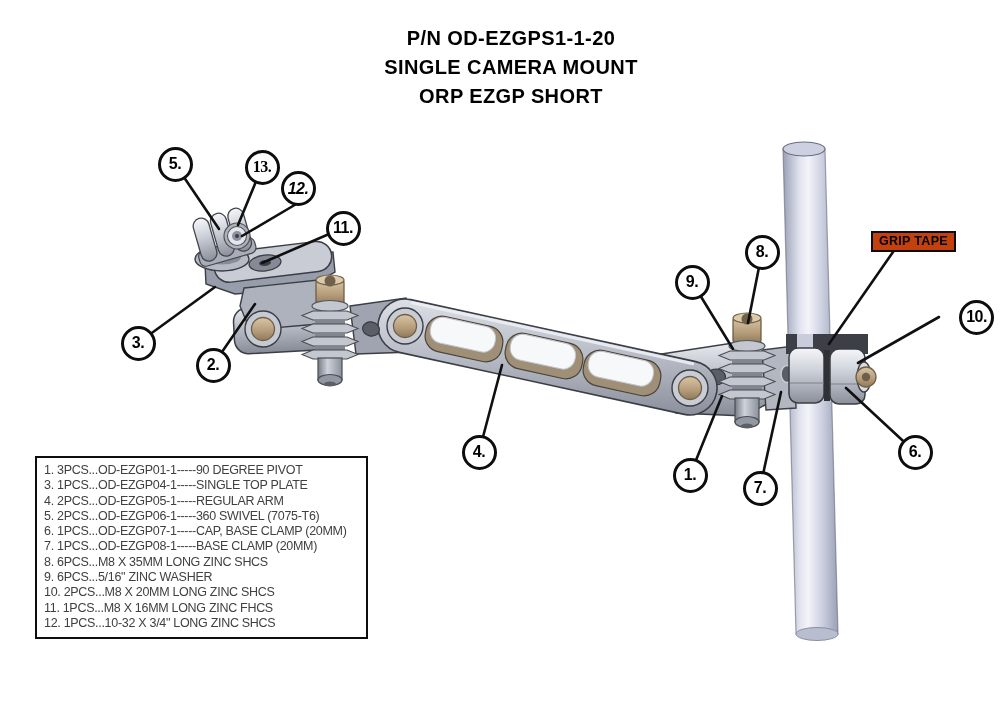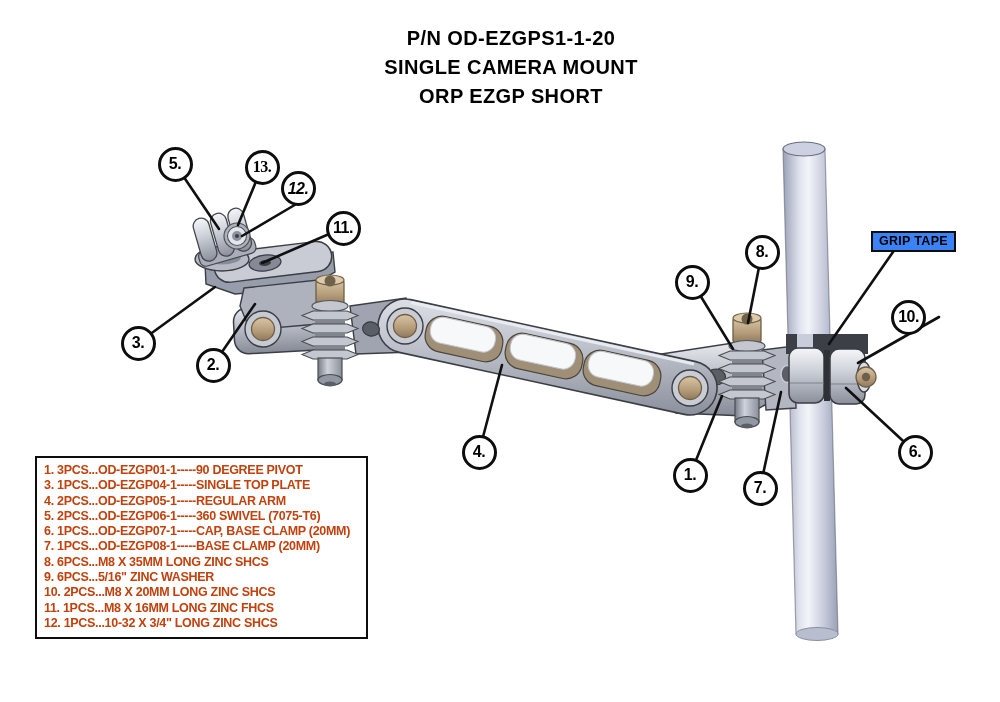--- a/index.html
+++ b/index.html
@@ -14,31 +14,31 @@
   }
   svg.illus{position:absolute;left:0;top:0;}
   #leaders line{stroke:#101010;stroke-width:2.6;stroke-linecap:round;}
   .balloon{
     position:absolute;width:35px;height:35px;box-sizing:border-box;
     border:3px solid #0d0d0d;border-radius:50%;background:#fff;
     display:flex;align-items:center;justify-content:center;
     font-weight:bold;font-size:16px;color:#000;letter-spacing:-.5px;
   }
   .grip-tape{
-    position:absolute;box-sizing:border-box;border:2.5px solid #0d0d0d;background:#3b82f6;
+    position:absolute;box-sizing:border-box;border:2.5px solid #0d0d0d;background:#c2410c;
     font-weight:bold;font-size:12.5px;letter-spacing:.3px;color:#000;
     padding:1px 6px 2px 6px;white-space:nowrap;
   }
   .parts-box{
     position:absolute;left:35px;top:456px;width:333px;box-sizing:border-box;
     border:2.5px solid #0d0d0d;background:#fff;padding:5px 7px 6px 7px;
   }
   .part-row{
-    font-weight:bold;font-size:12.5px;line-height:15.3px;letter-spacing:-.3px;
-    color:#c2410c;white-space:nowrap;
+    font-weight:normal;font-size:12.5px;line-height:15.3px;letter-spacing:-.3px;
+    color:#404040;white-space:nowrap;
   }
 </style>
 </head>
 <body>
 
 <div class="canvas">
 
   <div class="title">
     <div>P/N OD-EZGPS1-1-20</div>
     <div>SINGLE CAMERA MOUNT</div>
@@ -214,21 +214,21 @@
   <div id="balloons">
       <div class="balloon" style="left: 672.5px; top: 457.5px;">1.</div>
       <div class="balloon" style="left: 195.5px; top: 347.5px;">2.</div>
       <div class="balloon" style="left: 120.5px; top: 325.5px;">3.</div>
       <div class="balloon" style="left: 461.5px; top: 434.5px;">4.</div>
       <div class="balloon" style="left: 157.5px; top: 146.5px;">5.</div>
       <div class="balloon" style="left: 897.5px; top: 434.5px;">6.</div>
       <div class="balloon" style="left: 742.5px; top: 470.5px;">7.</div>
       <div class="balloon" style="left: 744.5px; top: 234.5px;">8.</div>
       <div class="balloon" style="left: 674.5px; top: 264.5px;">9.</div>
-      <div class="balloon" style="left: 891px; top: 299.5px;">10.</div>
+      <div class="balloon" style="left: 959px; top: 299.5px;">10.</div>
       <div class="balloon" style="left: 325.5px; top: 210.5px;">11.</div>
       <div class="balloon" style="left: 280.5px; top: 171px; font-style: italic;">12.</div>
       <div class="balloon" style="left: 244.5px; top: 149.5px; font-family: Liberation Serif, serif;">13.</div>
     </div>
 
   <div class="grip-tape" id="gripTape" style="left: 871px; top: 231px;">GRIP TAPE</div>
 
   <div class="parts-box">
     <div id="partsRows">
         <div class="part-row">1. 3PCS...OD-EZGP01-1-----90 DEGREE PIVOT</div>

